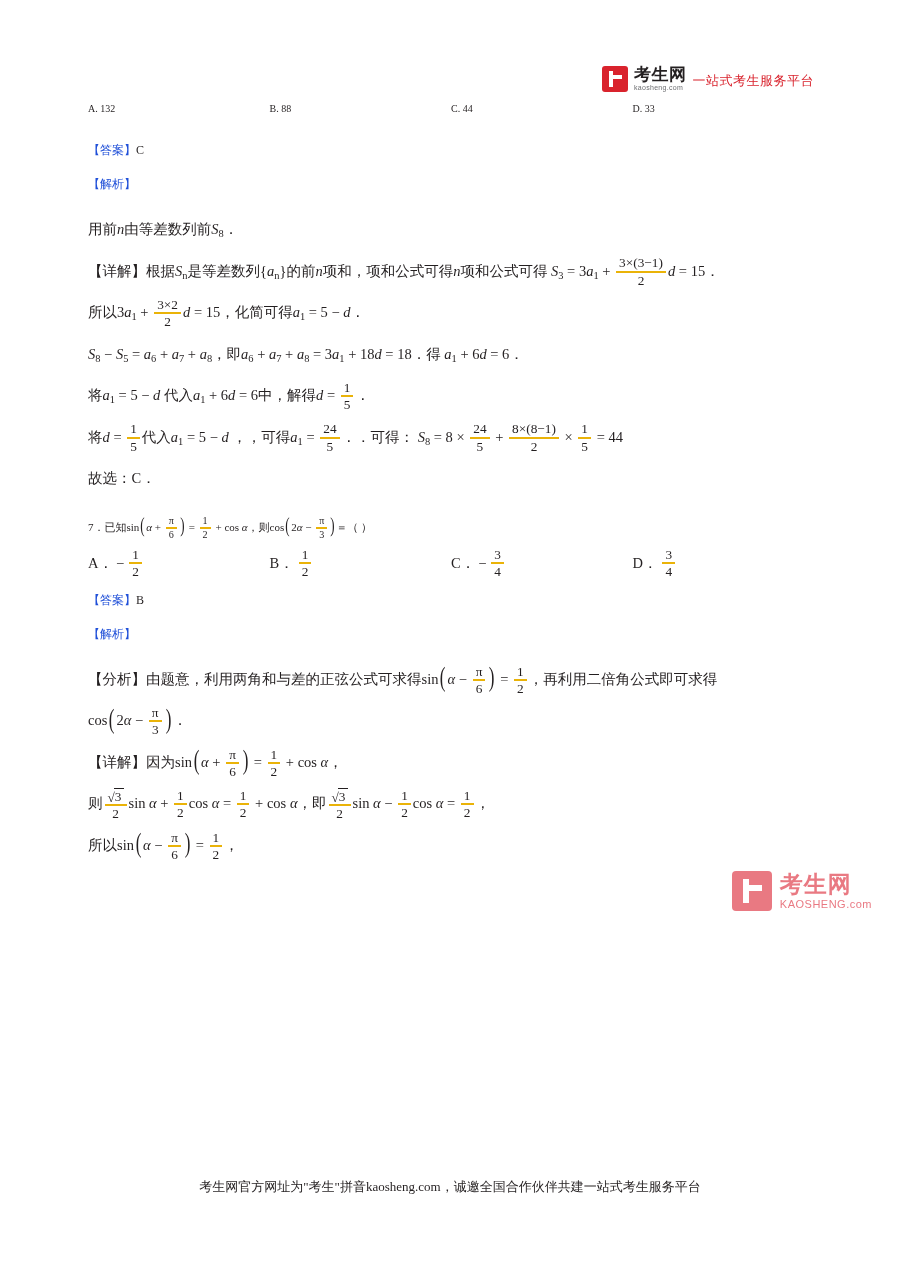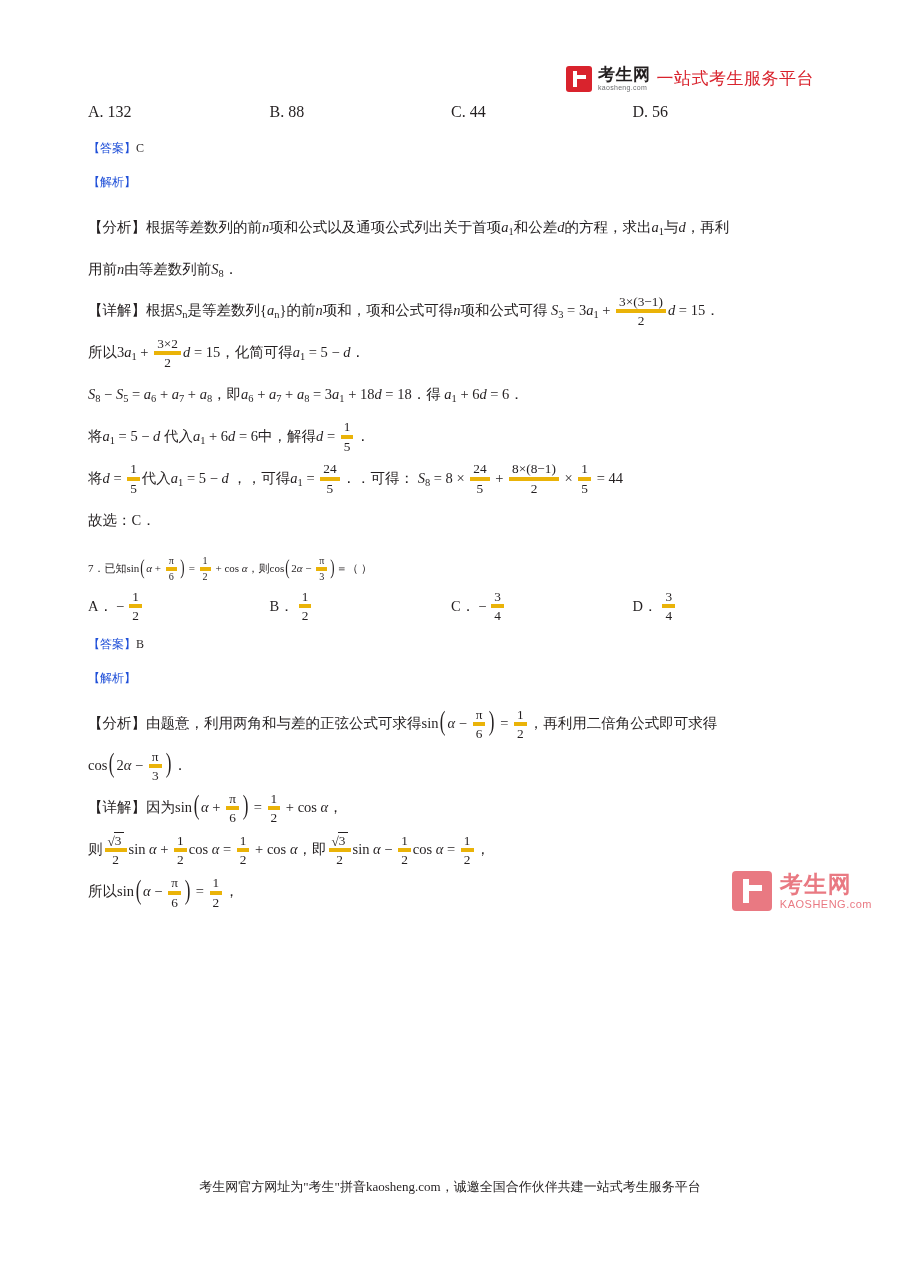--- a/index.html
+++ b/index.html
@@ -65,39 +65,39 @@
     letter-spacing: 0.5px;
   }
   .logo-en {
     font-family: "Liberation Sans", sans-serif;
     font-size: 7px;
     color: #6d6e71;
     letter-spacing: 0.3px;
   }
   .logo-slogan {
     font-family: Liberation Serif, serif;
-    font-size: 17px;
+    font-size: 13px;
     color: #d9232d;
     align-self: flex-end;
     margin-bottom: 2px;
     letter-spacing: 0.5px;
   }
   
   .content {
     position: absolute;
     top: 104px;
     left: 88px;
     width: 726px;
     font-size: 14.5px;
     line-height: 1;
   }
   .options-row {
     display: flex;
-    font-size: 16px;
-    margin-bottom: 22px;
+    font-size: 10px;
+    margin-bottom: 30px;
   }
   .options-row .opt {
     width: 186px;
   }
   .blue {
     color: #1f4fd8;
   }
   .ans-line {
     font-size: 12px;
     margin-bottom: 22px;
@@ -124,21 +124,21 @@
     text-align: center;
     font-size: 0.92em;
     line-height: 1.15;
     margin: 0 2px;
     position: relative;
     top: -0.05em;
   }
   .frac .num {
     display: block;
     padding: 0 3px;
-    border-bottom: 4px solid #eab308;
+    border-bottom: 2px solid #eab308;
   }
   .frac .den {
     display: block;
     padding: 0 3px;
   }
   .paren {
     display: inline-block;
     font-size: 1.9em;
     line-height: 0;
     position: relative;
@@ -249,34 +249,31 @@
     </div>
     <span class="logo-slogan">一站式考生服务平台</span>
   </div>
 
   <div class="content">
 
     <div class="options-row">
       <span class="opt">A. 132</span>
       <span class="opt">B. 88</span>
       <span class="opt">C. 44</span>
-      <span class="opt">D. 56</span>
+      <span class="opt">D. 33</span>
     </div>
 
     <div class="ans-line">
       <span class="blue">【答案】</span><span>C</span>
     </div>
 
     <div class="ans-line">
       <span class="blue">【解析】</span>
     </div>
 
-    <div class="para">
-      <span class="label">【分析】</span><span>根据等差数列的前</span><span class="mi">n</span><span>项和公式以及通项公式列出关于首项</span><span class="mi">a</span><sub>1</sub><span>和公差</span><span class="mi">d</span><span>的方程，求出</span><span class="mi">a</span><sub>1</sub><span>与</span><span class="mi">d</span><span>，再利</span>
-    </div>
     <div class="para">
       <span>用前</span><span class="mi">n</span><span>由等差数列前</span><span class="mi">S</span><sub>8</sub><span>．</span>
     </div>
 
     <div class="para">
       <span class="label">【详解】</span><span>根据</span><span class="mi">S</span><sub>n</sub><span>是等差数列</span>{<span class="mi">a</span><sub>n</sub>}<span>的前</span><span class="mi">n</span><span>项和，项和公式可得</span><span class="mi">n</span><span>项和公式可得</span>
       <span class="mi">S</span><sub>3</sub> = 3<span class="mi">a</span><sub>1</sub> +
       <span class="frac"><span class="num">3×(3−1)</span><span class="den">2</span></span><span class="mi">d</span> = 15．
     </div>
 

